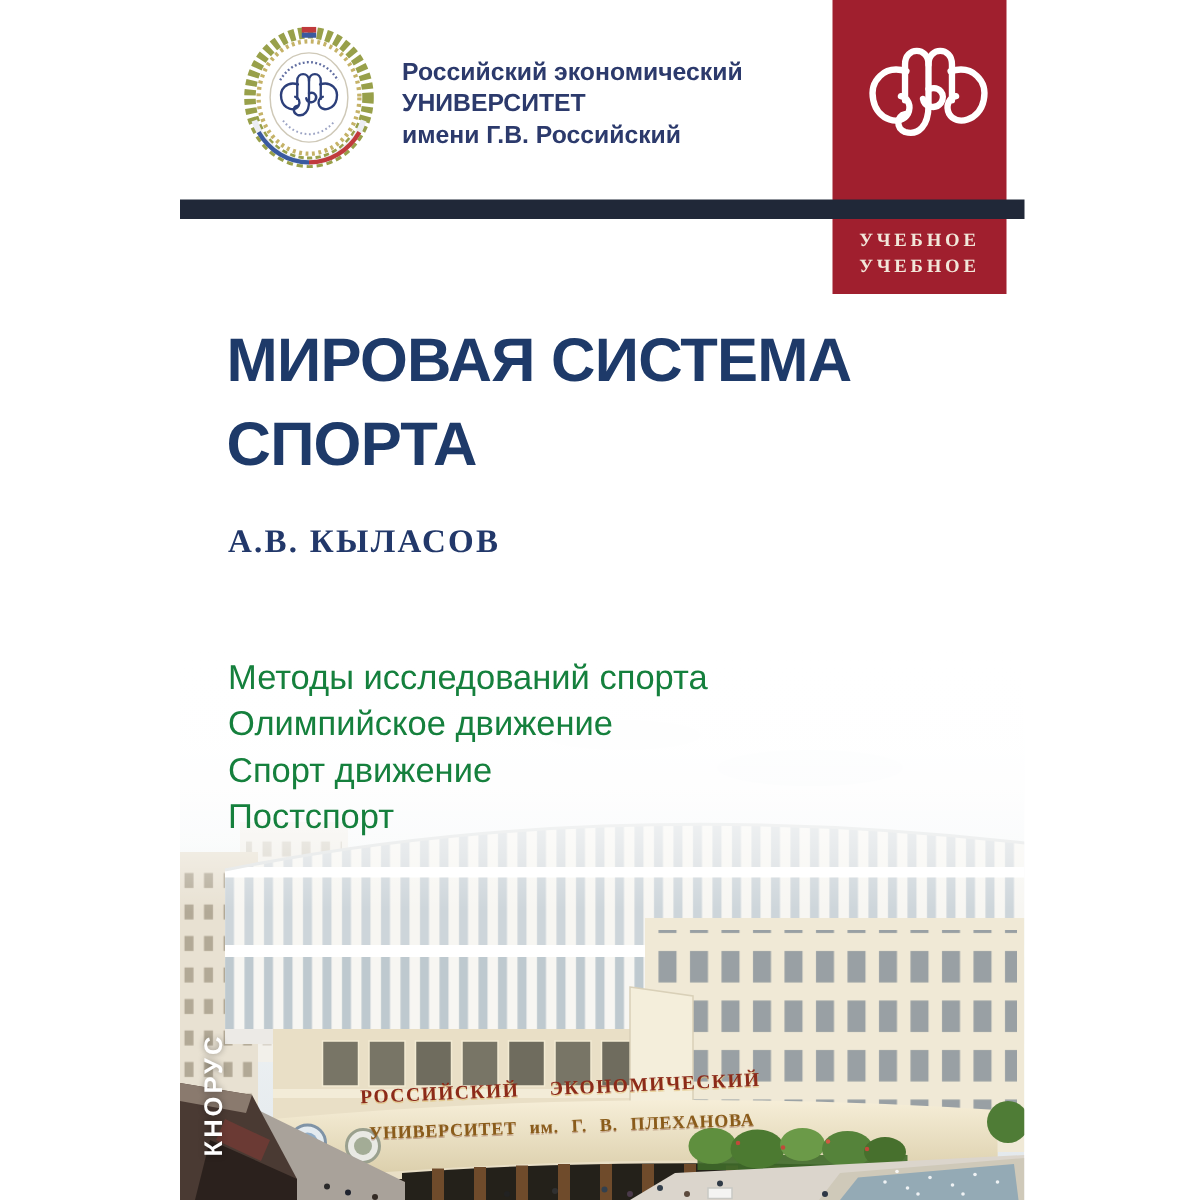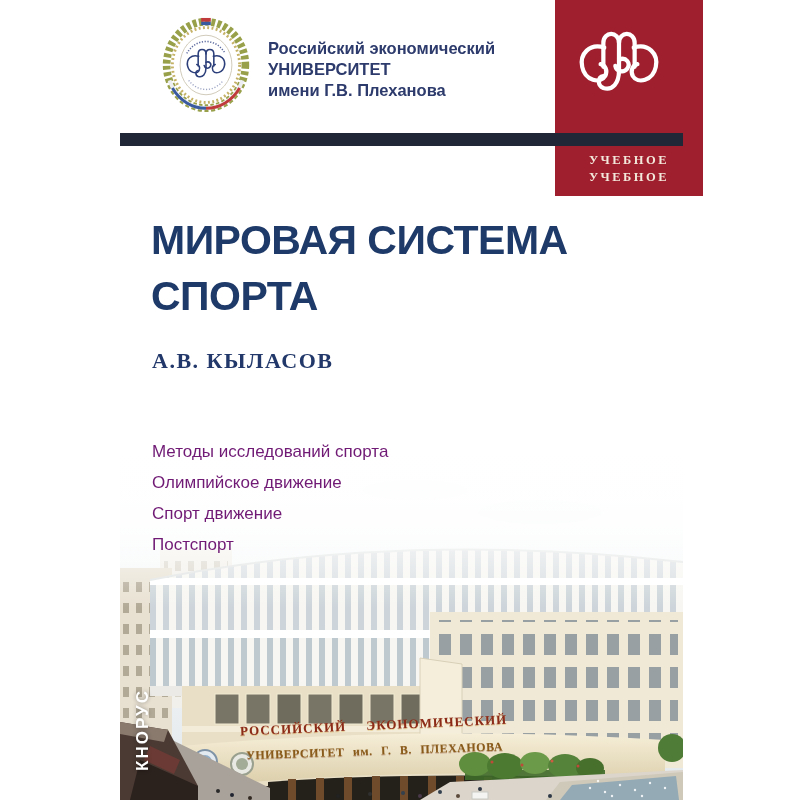--- a/index.html
+++ b/index.html
@@ -8,21 +8,21 @@
     position:relative; width:800px; height:800px; background:#ffffff; overflow:hidden;
     font-family:"Liberation Sans", sans-serif;
   }
   
   .crest { position:absolute; left:158px; top:14px; width:96px; height:102px; }
   .univ-name {
     position:absolute; left:268px; top:38px;
     color:#2c3a6c; font-weight:bold; font-size:16.5px; line-height:21px;
   }
   .red-block {
-    position:absolute; left:555px; top:0; width:148px; height:196px;
+    position:absolute; left:555px; top:0; width:116px; height:196px;
     background:#a01f2e;
   }
   .monogram { position:absolute; left:18px; top:16px; width:92px; height:98px; }
   .edition {
     position:absolute; bottom:10px; left:0; width:100%;
     text-align:center; color:#f2e7da;
     font-family:"Liberation Serif", serif; font-weight:bold;
     font-size:12.5px; line-height:17px; letter-spacing:2.5px;
   }
   .navy-band {
@@ -36,21 +36,21 @@
     letter-spacing:-0.5px;
   }
   .author {
     position:absolute; left:152px; top:348px;
     font-family:"Liberation Serif", serif; font-weight:bold;
     font-size:22px; letter-spacing:1.5px; color:#22386a;
   }
   .topics {
     position:absolute; left:152px; top:436px; list-style:none; z-index:3;
   }
-  .topics li { font-size:17px; line-height:31px; color:#701a75; }
+  .topics li { font-size:23px; line-height:31px; color:#15803d; }
   
   .photo {
     position:absolute; left:120px; top:430px; width:563px; height:370px;
     overflow:hidden; z-index:1;
   }
   .photo svg { position:absolute; left:0; top:0; }
   .sign1 {
     position:absolute; left:120px; top:288px; width:252px; text-align:center;
     font-family:"Liberation Serif", serif; font-weight:bold; font-size:13px;
     color:#8c2a1a; letter-spacing:1px; word-spacing:16px;
@@ -100,21 +100,21 @@
     <rect x="45" y="7" width="10" height="3.5" fill="#3a5aa0"></rect>
     <ellipse cx="50" cy="52" rx="27" ry="31" fill="#ffffff" stroke="#cfc9b8" stroke-width="1"></ellipse>
     <path d="M30,40 A24,28 0 0 1 70,40" fill="none" stroke="#3a4a8a" stroke-width="1.6" stroke-dasharray="1.3 1.6" opacity="0.8"></path>
     <path d="M32,68 A24,28 0 0 0 68,68" fill="none" stroke="#3a4a8a" stroke-width="1.4" stroke-dasharray="1.2 1.8" opacity="0.5"></path>
     <use href="#mono" stroke="#2c3f7a" stroke-width="3.4" transform="translate(26,28) scale(0.48)"></use>
   </svg>
 
   <div class="univ-name">
     <div>Российский экономический</div>
     <div>УНИВЕРСИТЕТ</div>
-    <div>имени Г.В. Плеханова</div>
+    <div>имени Г.В. Российский</div>
   </div>
 
   <div class="red-block">
     <svg class="monogram" viewBox="0 0 100 100">
       <use href="#mono" stroke="#ffffff" stroke-width="4.6"></use>
     </svg>
     <div class="edition">
       <div>УЧЕБНОЕ</div>
       <div>УЧЕБНОЕ</div>
     </div>

